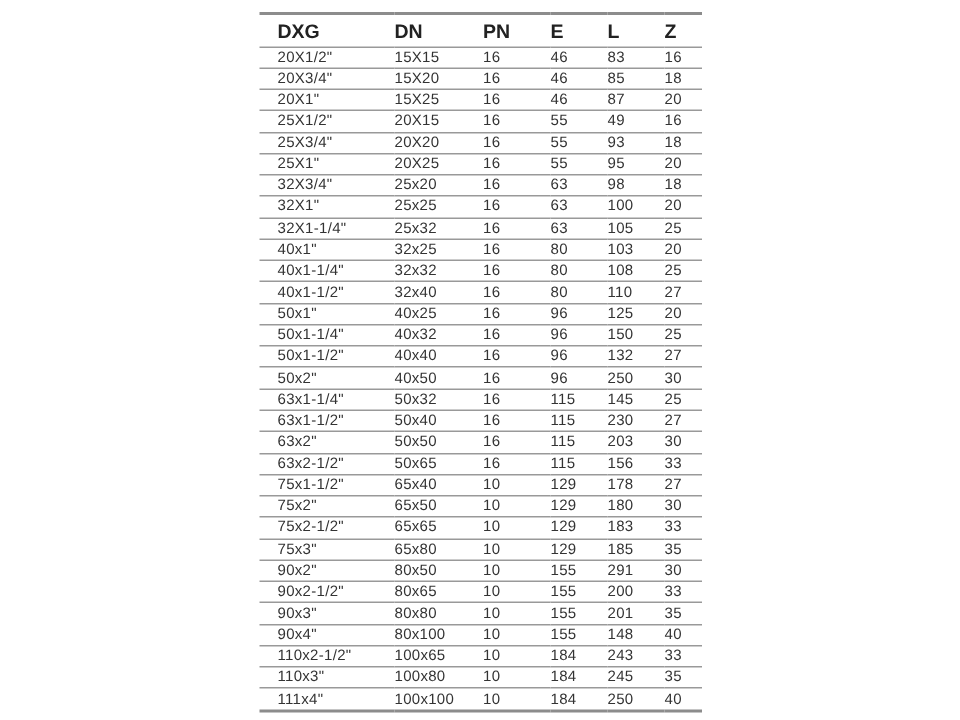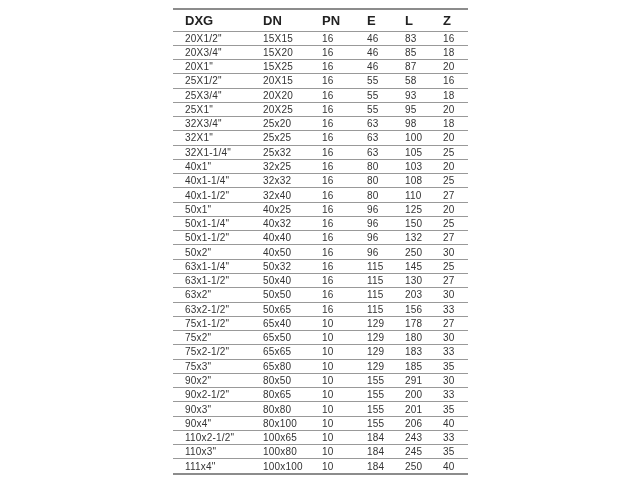--- a/index.html
+++ b/index.html
@@ -104,21 +104,21 @@
           <td class="c2">16</td>
           <td class="c3">46</td>
           <td class="c4">87</td>
           <td class="c5">20</td>
         </tr>
         <tr>
           <td class="c0">25X1/2"</td>
           <td class="c1">20X15</td>
           <td class="c2">16</td>
           <td class="c3">55</td>
-          <td class="c4">58</td>
+          <td class="c4">49</td>
           <td class="c5">16</td>
         </tr>
         <tr>
           <td class="c0">25X3/4"</td>
           <td class="c1">20X20</td>
           <td class="c2">16</td>
           <td class="c3">55</td>
           <td class="c4">93</td>
           <td class="c5">18</td>
         </tr>
@@ -216,21 +216,21 @@
           <td class="c2">16</td>
           <td class="c3">115</td>
           <td class="c4">145</td>
           <td class="c5">25</td>
         </tr>
         <tr>
           <td class="c0">63x1-1/2"</td>
           <td class="c1">50x40</td>
           <td class="c2">16</td>
           <td class="c3">115</td>
-          <td class="c4">130</td>
+          <td class="c4">230</td>
           <td class="c5">27</td>
         </tr>
         <tr>
           <td class="c0">63x2"</td>
           <td class="c1">50x50</td>
           <td class="c2">16</td>
           <td class="c3">115</td>
           <td class="c4">203</td>
           <td class="c5">30</td>
         </tr>
@@ -296,21 +296,21 @@
           <td class="c2">10</td>
           <td class="c3">155</td>
           <td class="c4">201</td>
           <td class="c5">35</td>
         </tr>
         <tr>
           <td class="c0">90x4"</td>
           <td class="c1">80x100</td>
           <td class="c2">10</td>
           <td class="c3">155</td>
-          <td class="c4">206</td>
+          <td class="c4">148</td>
           <td class="c5">40</td>
         </tr>
         <tr>
           <td class="c0">110x2-1/2"</td>
           <td class="c1">100x65</td>
           <td class="c2">10</td>
           <td class="c3">184</td>
           <td class="c4">243</td>
           <td class="c5">33</td>
         </tr>

